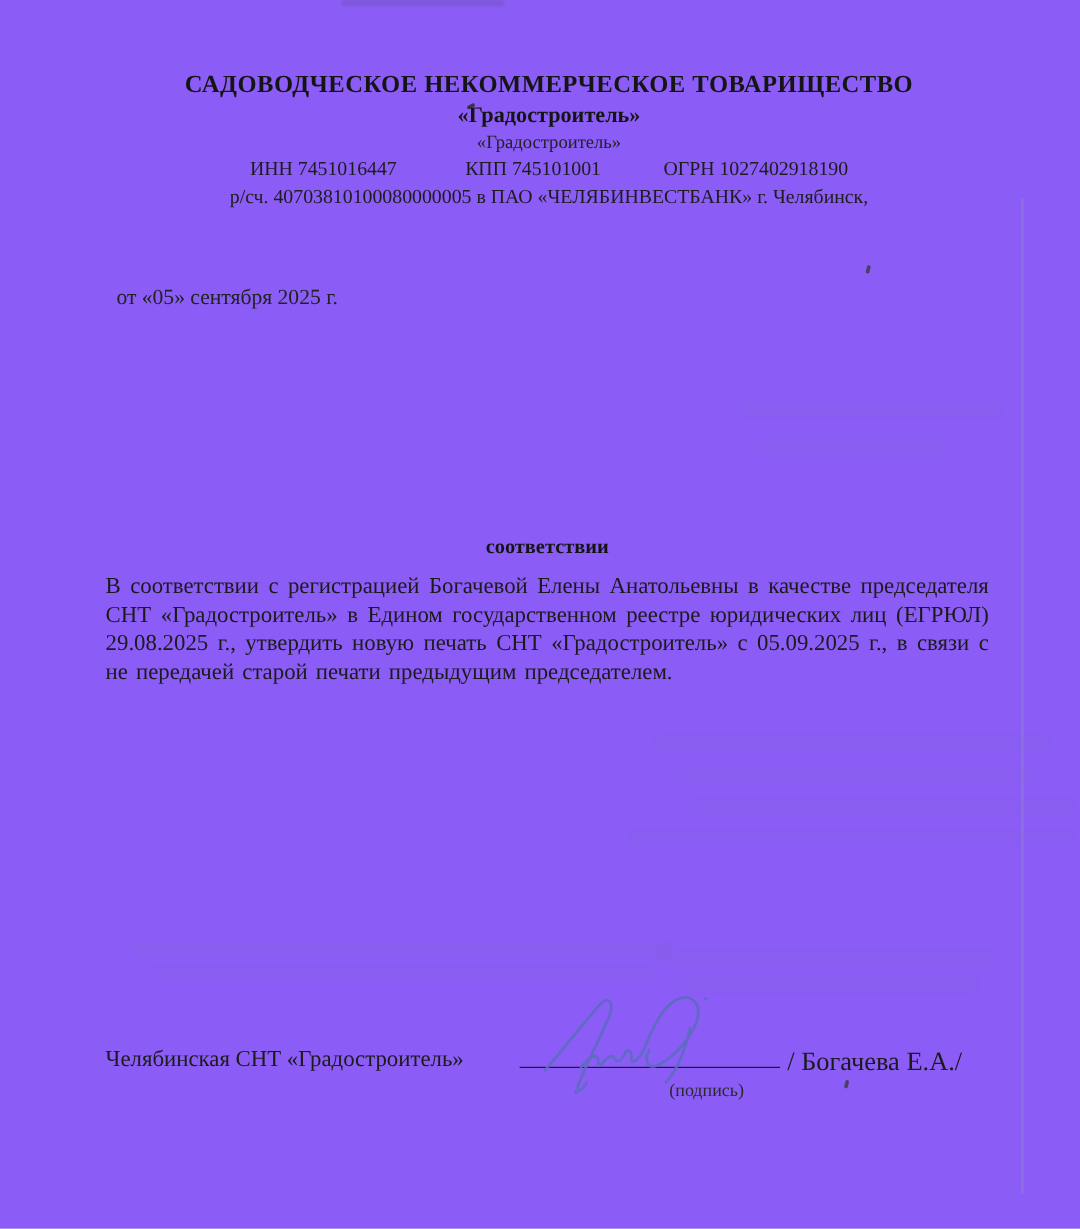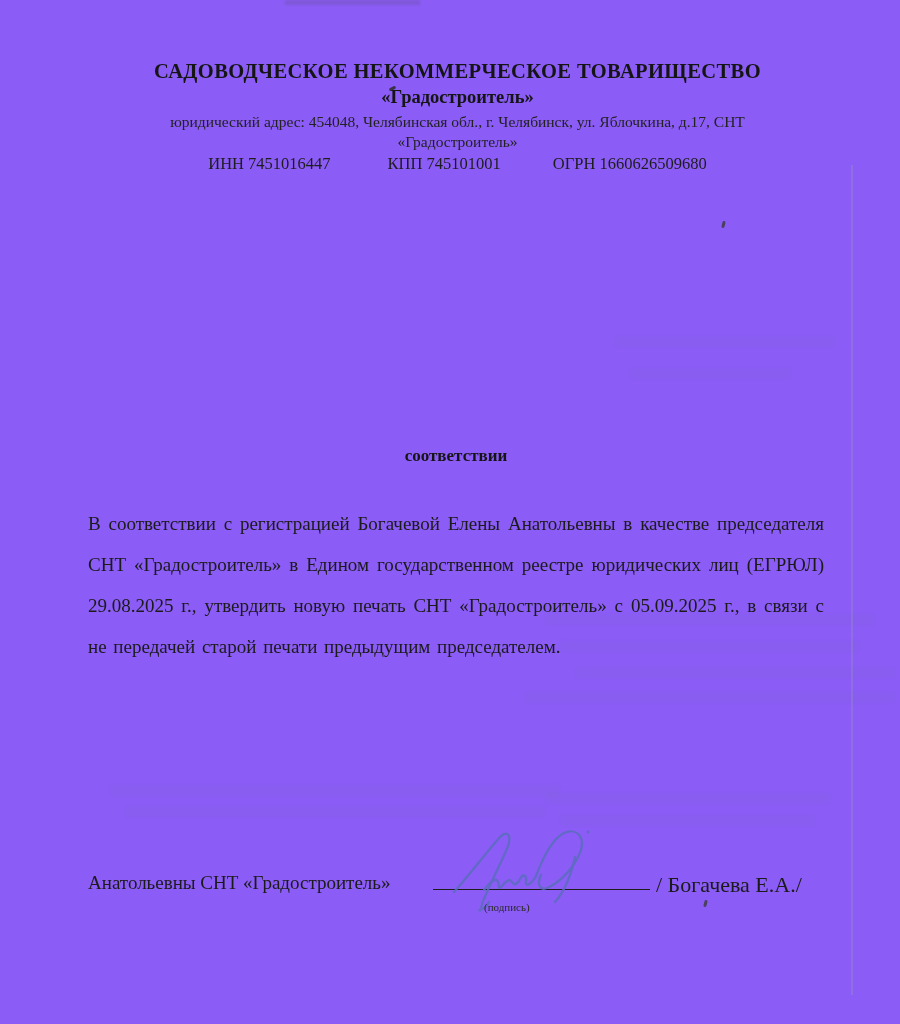--- a/index.html
+++ b/index.html
@@ -68,23 +68,23 @@
   .order-title {
     position: absolute;
     left: 88px; top: 446px; width: 736px;
     text-align: center;
     font-weight: bold;
     font-size: 17px;
     color: #151515;
   }
   .order-body {
     position: absolute;
-    left: 88px; top: 503px; width: 736px;
+    left: 88px; top: 477px; width: 736px;
     font-size: 19px;
-    line-height: 41px;
+    line-height: 24px;
     text-align: justify;
     color: #1b1b1b;
     word-spacing: 2px;
   }
 
   
   .sig-label {
     position: absolute;
     left: 88px; top: 872px;
     font-size: 19px;
@@ -98,23 +98,23 @@
   }
   .sig-name {
     position: absolute;
     left: 656px; top: 872px;
     font-size: 22px;
     color: #1b1b1b;
     white-space: nowrap;
   }
   .sig-caption {
     position: absolute;
-    left: 484px; top: 901px; width: 120px;
-    text-align: left;
-    font-size: 11px;
+    left: 500px; top: 901px; width: 120px;
+    text-align: right;
+    font-size: 15px;
     color: #2a2a2a;
   }
   .sig-ink {
     position: absolute;
     left: 440px; top: 824px;
     width: 160px; height: 92px;
   }
 
   
   .artifact { position: absolute; pointer-events: none; }
@@ -146,47 +146,48 @@
 <body>
 
 <div class="page">
 
   <div class="artifact top-smudge"></div>
   <div class="artifact scan-edge"></div>
 
   <div class="letterhead">
     <div class="org-name">САДОВОДЧЕСКОЕ НЕКОММЕРЧЕСКОЕ ТОВАРИЩЕСТВО</div>
     <div class="org-short">«Градостроитель»</div>
-    <div class="addr">юридический адрес: 454048, Челябинская обл., г. Челябинск, ул. Яблочкина, д.17, СНТ</div>
     <div class="addr addr2">«Градостроитель»</div>
     <div class="ids">
-      <span class="gap1">ИНН 7451016447</span><span class="gap2">КПП 745101001</span><span>ОГРН 1660626509680</span>
+      <span class="gap1">ИНН 7451016447</span><span class="gap2">КПП 745101001</span><span>ОГРН 1027402918190</span>
     </div>
+    <div class="acct">р/сч. 40703810100080000005 в ПАО «ЧЕЛЯБИНВЕСТБАНК» г. Челябинск,</div>
   </div>
 
   <div class="artifact accent-tick" style="left:389px; top:87px;"></div>
 
   <div class="artifact ink-dot" style="left:722px; top:221px;"></div>
 
+  <div class="date-line">от «05» сентября 2025 г.</div>
 
   <div class="artifact bleed" style="left:615px; top:336px; width:220px;"></div>
   <div class="artifact bleed" style="left:630px; top:368px; width:160px;"></div>
   <div class="artifact bleed" style="left:545px; top:614px; width:330px;"></div>
   <div class="artifact bleed" style="left:560px; top:641px; width:300px;"></div>
   <div class="artifact bleed" style="left:575px; top:667px; width:320px;"></div>
   <div class="artifact bleed" style="left:525px; top:692px; width:370px;"></div>
   <div class="artifact bleed" style="left:110px; top:785px; width:450px;"></div>
   <div class="artifact bleed" style="left:125px; top:806px; width:420px;"></div>
   <div class="artifact bleed" style="left:545px; top:793px; width:285px;"></div>
   <div class="artifact bleed" style="left:560px; top:815px; width:255px;"></div>
 
   <div class="order-title">соответствии</div>
   <div class="order-body">В соответствии с регистрацией Богачевой Елены Анатольевны в качестве председателя СНТ «Градостроитель» в Едином государственном реестре юридических лиц (ЕГРЮЛ) 29.08.2025 г., утвердить новую печать СНТ «Градостроитель» с 05.09.2025 г., в связи с не передачей старой печати предыдущим председателем.</div>
 
-  <div class="sig-label">Анатольевны СНТ «Градостроитель»</div>
+  <div class="sig-label">Челябинская СНТ «Градостроитель»</div>
   <div class="sig-line"></div>
   <svg class="sig-ink" viewBox="0 0 160 92">
     <g fill="none" stroke="#5c6cbe" stroke-width="2.3" stroke-linecap="round" opacity="0.88">
       <path d="M 14 68 C 30 50 50 24 60 13 C 68 5 73 12 66 27 C 58 45 48 64 42 80 C 40 86 44 87 49 78"></path>
       <path d="M 44 66 C 50 58 56 53 58 58 C 60 62 57 67 62 62 C 66 57 70 54 72 58 C 74 62 78 60 80 55 C 83 49 87 51 86 58 C 85 63 91 61 96 52"></path>
       <path d="M 96 52 C 102 36 112 15 124 9 C 137 3 147 14 139 31 C 131 48 117 60 107 64 C 99 67 97 59 101 51"></path>
       <path d="M 135 33 C 131 51 124 68 115 78"></path>
       <circle cx="40" cy="86" r="1.7" fill="#5c6cbe" stroke="none"></circle>
       <circle cx="148" cy="8" r="1.4" fill="#5c6cbe" stroke="none"></circle>
     </g>

